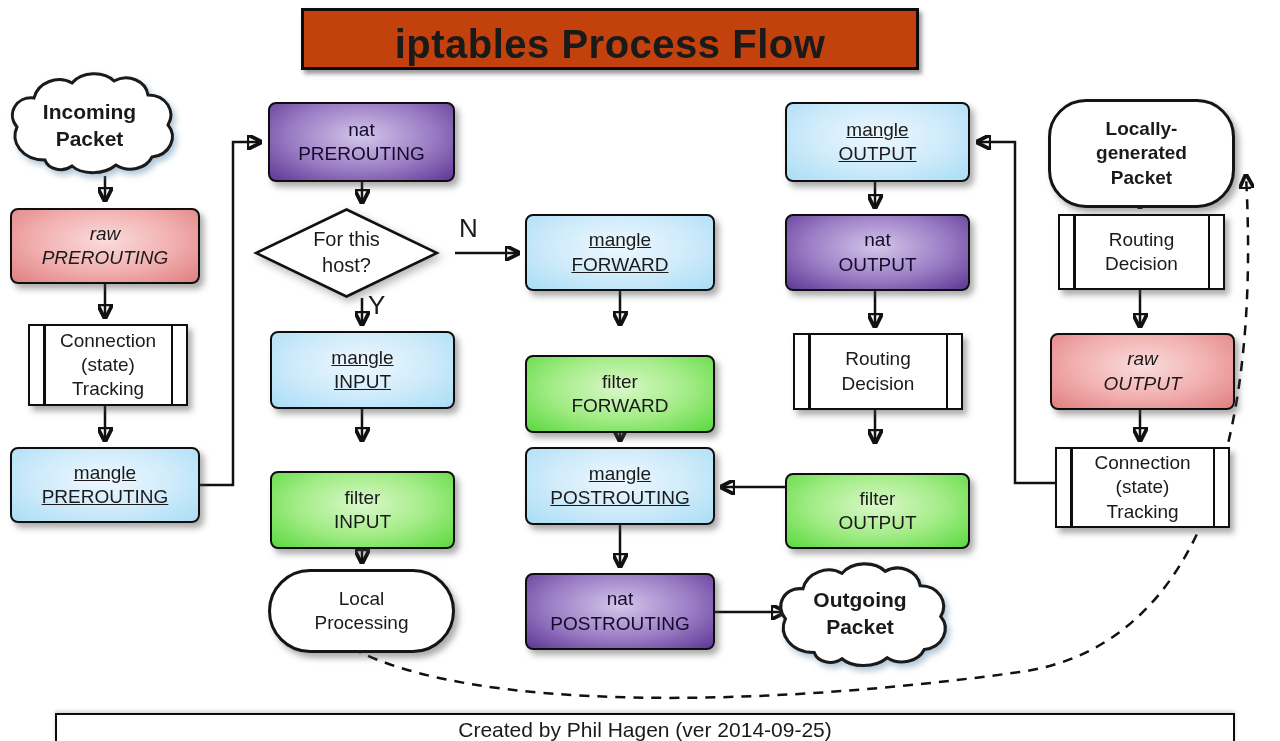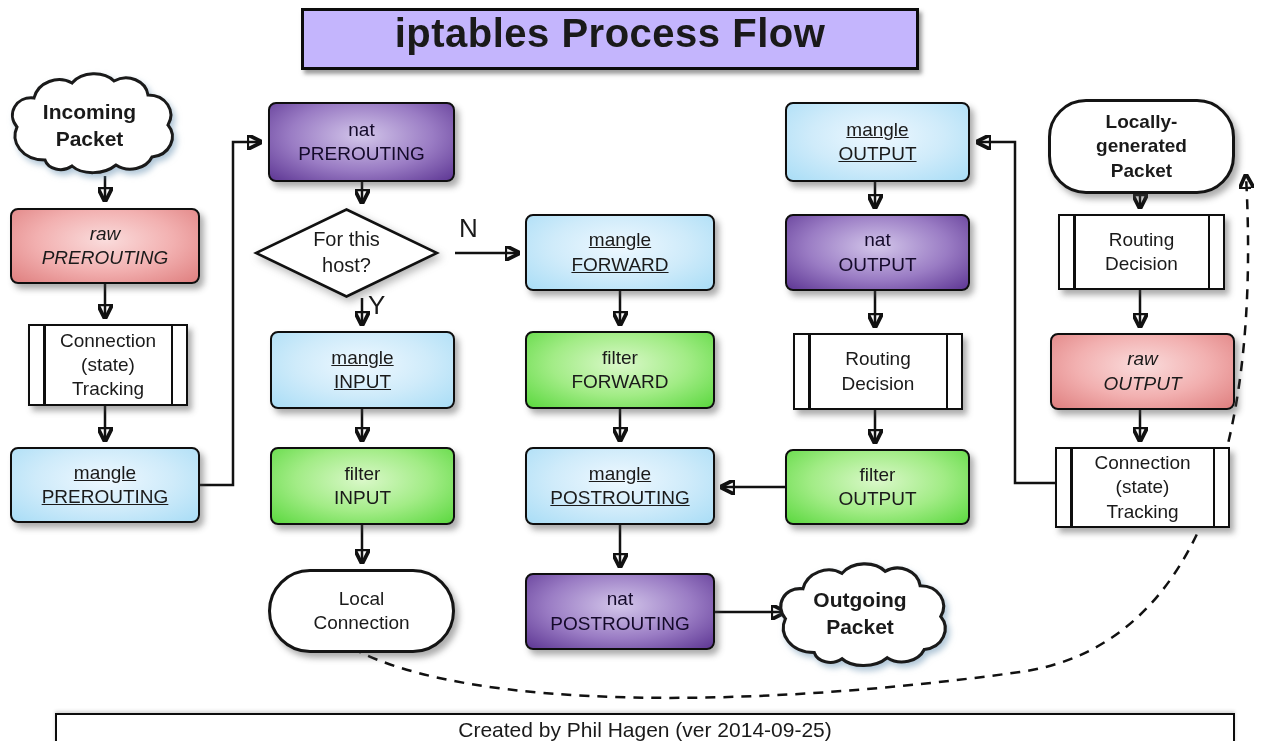--- a/index.html
+++ b/index.html
@@ -13,21 +13,21 @@
     position:absolute;display:flex;align-items:center;justify-content:center;
     text-align:center;font-size:19px;line-height:1.28;box-sizing:border-box;
   }
   .label{white-space:pre-line;}
   .box{
     border:2.5px solid #0e0e0e;border-radius:8px;
     box-shadow:4px 5px 6px rgba(70,70,70,.45);
   }
   .red{background:radial-gradient(ellipse at 50% 42%, #fadcdc 0%, #f2b0b0 52%, #df7f7f 100%);font-style:italic;}
   .blue{background:radial-gradient(ellipse at 50% 42%, #eef8ff 0%, #cfebfa 52%, #a9ddf6 100%);text-decoration:underline;}
-  .green{background:radial-gradient(ellipse at 50% 42%, #daf8c9 0%, #a2ec86 52%, #5bd83f 100%);}
+  .green{background:radial-gradient(ellipse at 50% 42%, #daf8c9 0%, #a2ec86 52%, #5bd83f 100%);margin-top:24px;}
   .purple{background:radial-gradient(ellipse at 50% 42%, #d3c6ea 0%, #9a7cc4 55%, #5e3794 100%);color:#140a2a;}
   .predefined{
     background:#fff;border:2.5px solid #0e0e0e;
     box-shadow:4px 5px 6px rgba(70,70,70,.45);
   }
   .predefined::before,.predefined::after{
     content:"";position:absolute;top:0;bottom:0;width:2.5px;background:#0e0e0e;
   }
   .predefined::before{left:13px;}
   .predefined::after{right:13px;}
@@ -38,22 +38,22 @@
   .bold{font-weight:bold;}
   .cloud svg{position:absolute;inset:0;overflow:visible;
     filter:drop-shadow(3px 4px 3px rgba(110,150,180,.55));}
   .cloud .label{position:relative;font-weight:bold;font-size:21px;}
   .diamond svg{position:absolute;inset:0;overflow:visible;
     filter:drop-shadow(3px 4px 4px rgba(70,70,70,.4));}
   .diamond .label{position:relative;font-size:20px;}
   .branch-label{position:absolute;font-size:26px;color:#1a1a1a;}
   #title-box{
     position:absolute;left:301px;top:8px;width:612px;height:56px;
-    background:#c4b5fd;border:3px solid #0c0c0c;box-shadow:3px 4px 4px rgba(60,60,60,.5);
-    display:flex;align-items:flex-start;justify-content:center;
+    background:#c2410c;border:3px solid #0c0c0c;box-shadow:3px 4px 4px rgba(60,60,60,.5);
+    display:flex;align-items:flex-end;justify-content:center;
     font-size:40px;font-weight:bold;white-space:pre;letter-spacing:.5px;
   }
   #watermark{
     position:absolute;left:505px;top:428px;width:340px;
     font-family:"DejaVu Sans Mono",monospace;font-size:26px;letter-spacing:2px;
     color:rgba(150,150,150,.5);
   }
   #footer-box{
     position:absolute;left:55px;top:713px;width:1180px;height:60px;
     background:#fff;border:2.5px solid #0c0c0c;box-sizing:border-box;
@@ -145,21 +145,21 @@
 INPUT</span>
   </div>
 
   <div class="node box green" style="left:270px;top:447px;width:185px;height:78px;">
     <span class="label">filter
 INPUT</span>
   </div>
 
   <div class="node pill" style="left:268px;top:569px;width:187px;height:84px;">
     <span class="label">Local
-Connection</span>
+Processing</span>
   </div>
 
   <div class="node box blue" style="left:525px;top:214px;width:190px;height:77px;">
     <span class="label">mangle
 FORWARD</span>
   </div>
 
   <div class="node box green" style="left:525px;top:331px;width:190px;height:78px;">
     <span class="label">filter
 FORWARD</span>
@@ -196,21 +196,21 @@
   <div class="node predefined" style="left:793px;top:333px;width:170px;height:77px;">
     <span class="label">Routing
 Decision</span>
   </div>
 
   <div class="node box green" style="left:785px;top:449px;width:185px;height:76px;">
     <span class="label">filter
 OUTPUT</span>
   </div>
 
-  <div class="node pill bold" style="left:1048px;top:99px;width:187px;height:95px;border-radius:38px;">
+  <div class="node pill bold" style="left:1048px;top:99px;width:187px;height:109px;border-radius:38px;">
     <span class="label">Locally-
 generated
 Packet</span>
   </div>
 
   <div class="node predefined" style="left:1058px;top:214px;width:167px;height:76px;">
     <span class="label">Routing
 Decision</span>
   </div>
 

